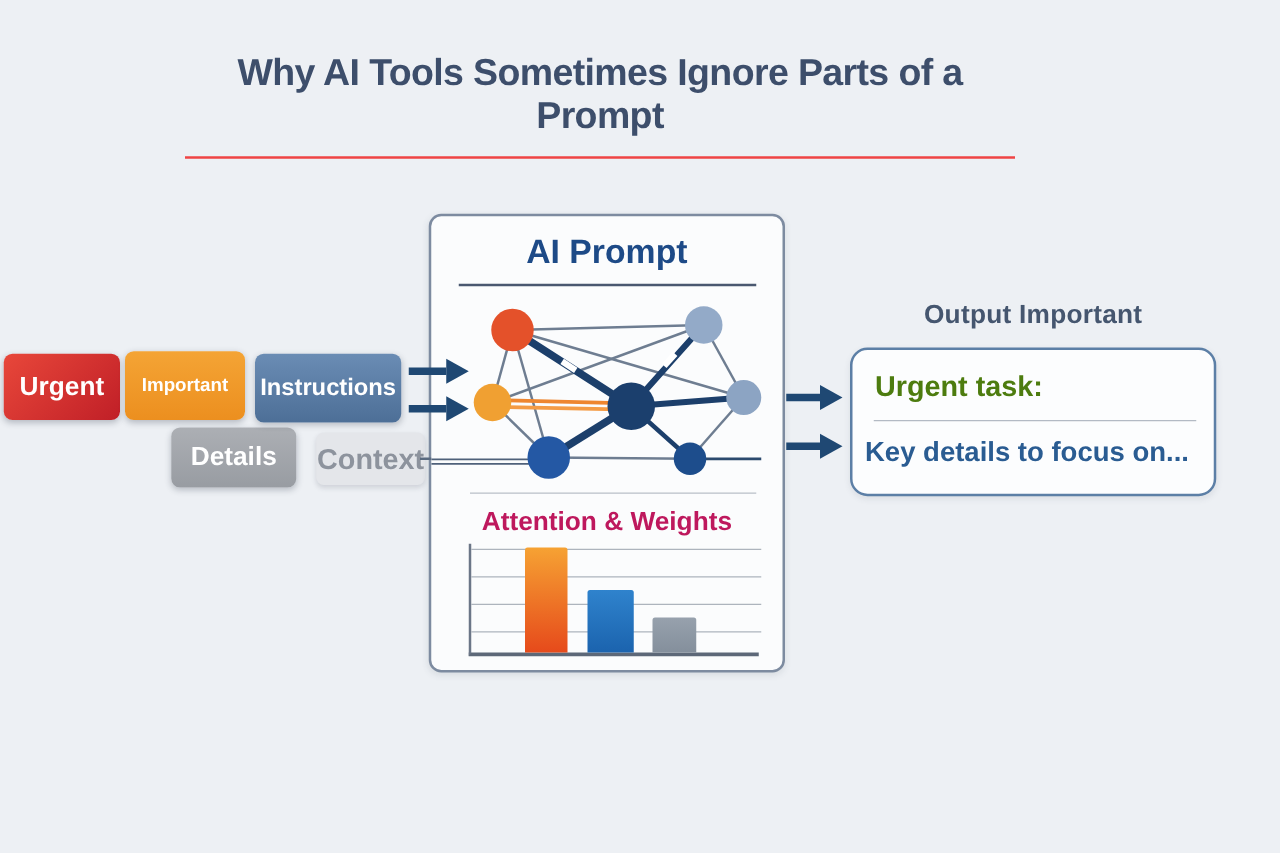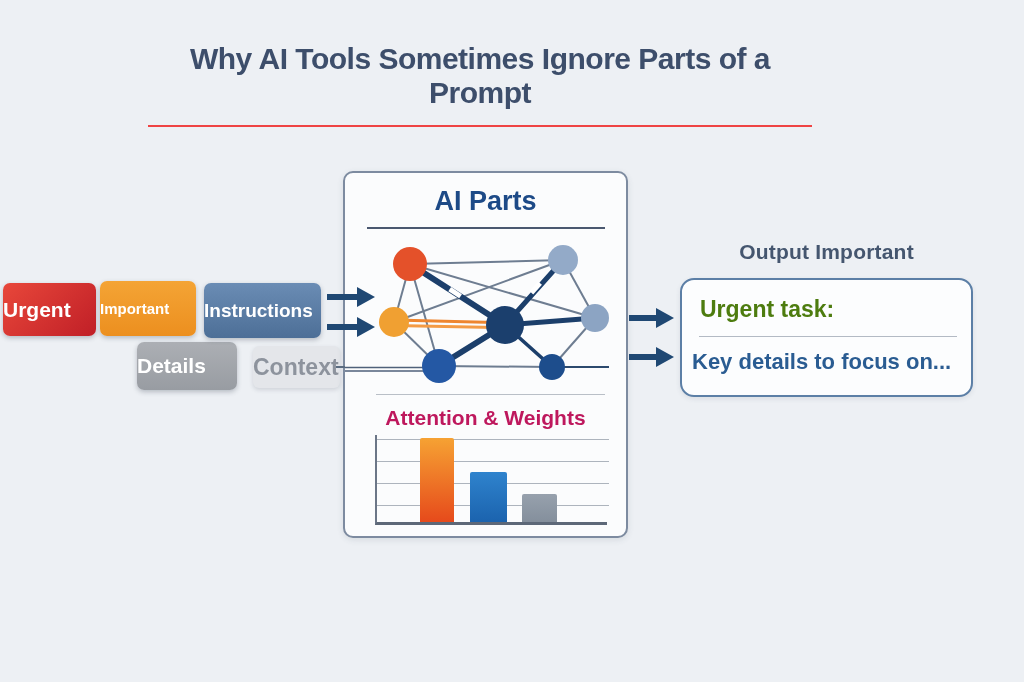--- a/index.html
+++ b/index.html
@@ -11,21 +11,21 @@
   }
   
   .main-title {
     position:absolute; left:148px; top:42px; width:664px;
     text-align:center; font-size:30px; font-weight:bold;
     color:#3d4e6b; letter-spacing:-0.5px;
     padding-bottom:15px; border-bottom:2px solid #ef4444;
   }
   
   .token {
-    position:absolute; display:flex; align-items:center; 
+    position:absolute; display:flex; align-items:center; justify-content:center;
     font-weight:bold; color:#ffffff; border-radius:7px;
     box-shadow:0 2px 5px rgba(40,50,70,0.28); z-index:2;
   }
   .token-urgent       { left:3px;   top:283px; width:93px;  height:53px; font-size:21px;
                         background:linear-gradient(135deg,#e8473a 0%,#c01f27 100%); }
   .token-important    { left:100px; top:281px; width:96px; height:55px; font-size:15px;
                         background:linear-gradient(180deg,#f4a435 0%,#ec8f1f 100%); }
   .token-instructions { left:204px; top:283px; width:117px; height:55px; font-size:19px;
                         background:linear-gradient(180deg,#6a8cb4 0%,#4d6f97 100%); z-index:3; }
   .token-details      { left:137px; top:342px; width:100px; height:48px; font-size:21px;
@@ -93,21 +93,21 @@
     <span>Instructions</span>
   </div>
   <div class="token token-details">
     <span>Details</span>
   </div>
   <div class="token token-context">
     <span>Context</span>
   </div>
 
   <div class="model-box">
-    <div class="model-title">AI Parts</div>
+    <div class="model-title">AI Prompt</div>
     <div class="model-title-rule"></div>
 
     <svg class="network-svg" width="285" height="367" viewBox="0 0 285 367">
 
       <g stroke="#5f7086" stroke-width="2" opacity="0.9">
         <line x1="65" y1="91" x2="49" y2="149"></line>
         <line x1="65" y1="91" x2="94" y2="193"></line>
         <line x1="65" y1="91" x2="218" y2="87"></line>
         <line x1="65" y1="91" x2="250" y2="145"></line>
         <line x1="49" y1="149" x2="94" y2="193"></line>

